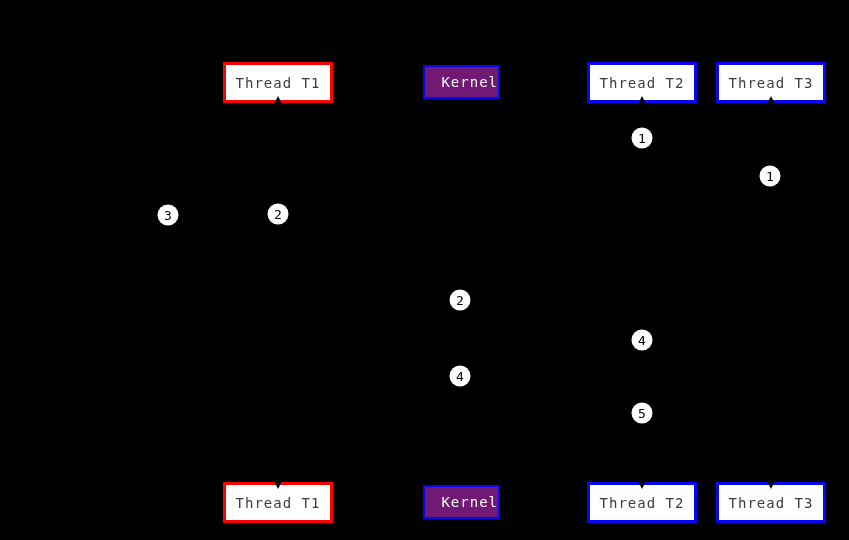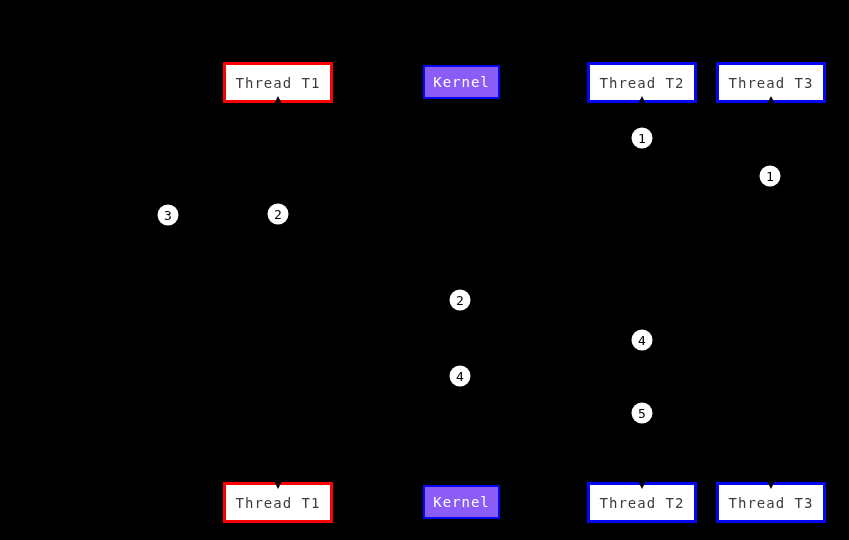--- a/index.html
+++ b/index.html
@@ -19,24 +19,25 @@
     display: flex;
     align-items: center;
     justify-content: center;
     font-size: 14px;
     letter-spacing: 1px;
     color: #3c3c3c;
     white-space: nowrap;
   }
   .entity-box.red { border-color: #ff0000; }
   .entity-box.kernel {
-    background: #8b5cf6;
+    background: #701a75;
     border: 2px solid #0606f5;
     color: #ffffff;
     letter-spacing: 1px;
+    justify-content: flex-end;
   }
   .lifeline-stub {
     position: absolute;
     left: 50%;
     transform: translateX(-50%);
     width: 7px;
     height: 7px;
     background: #000000;
   }
   .row-top .lifeline-stub {

